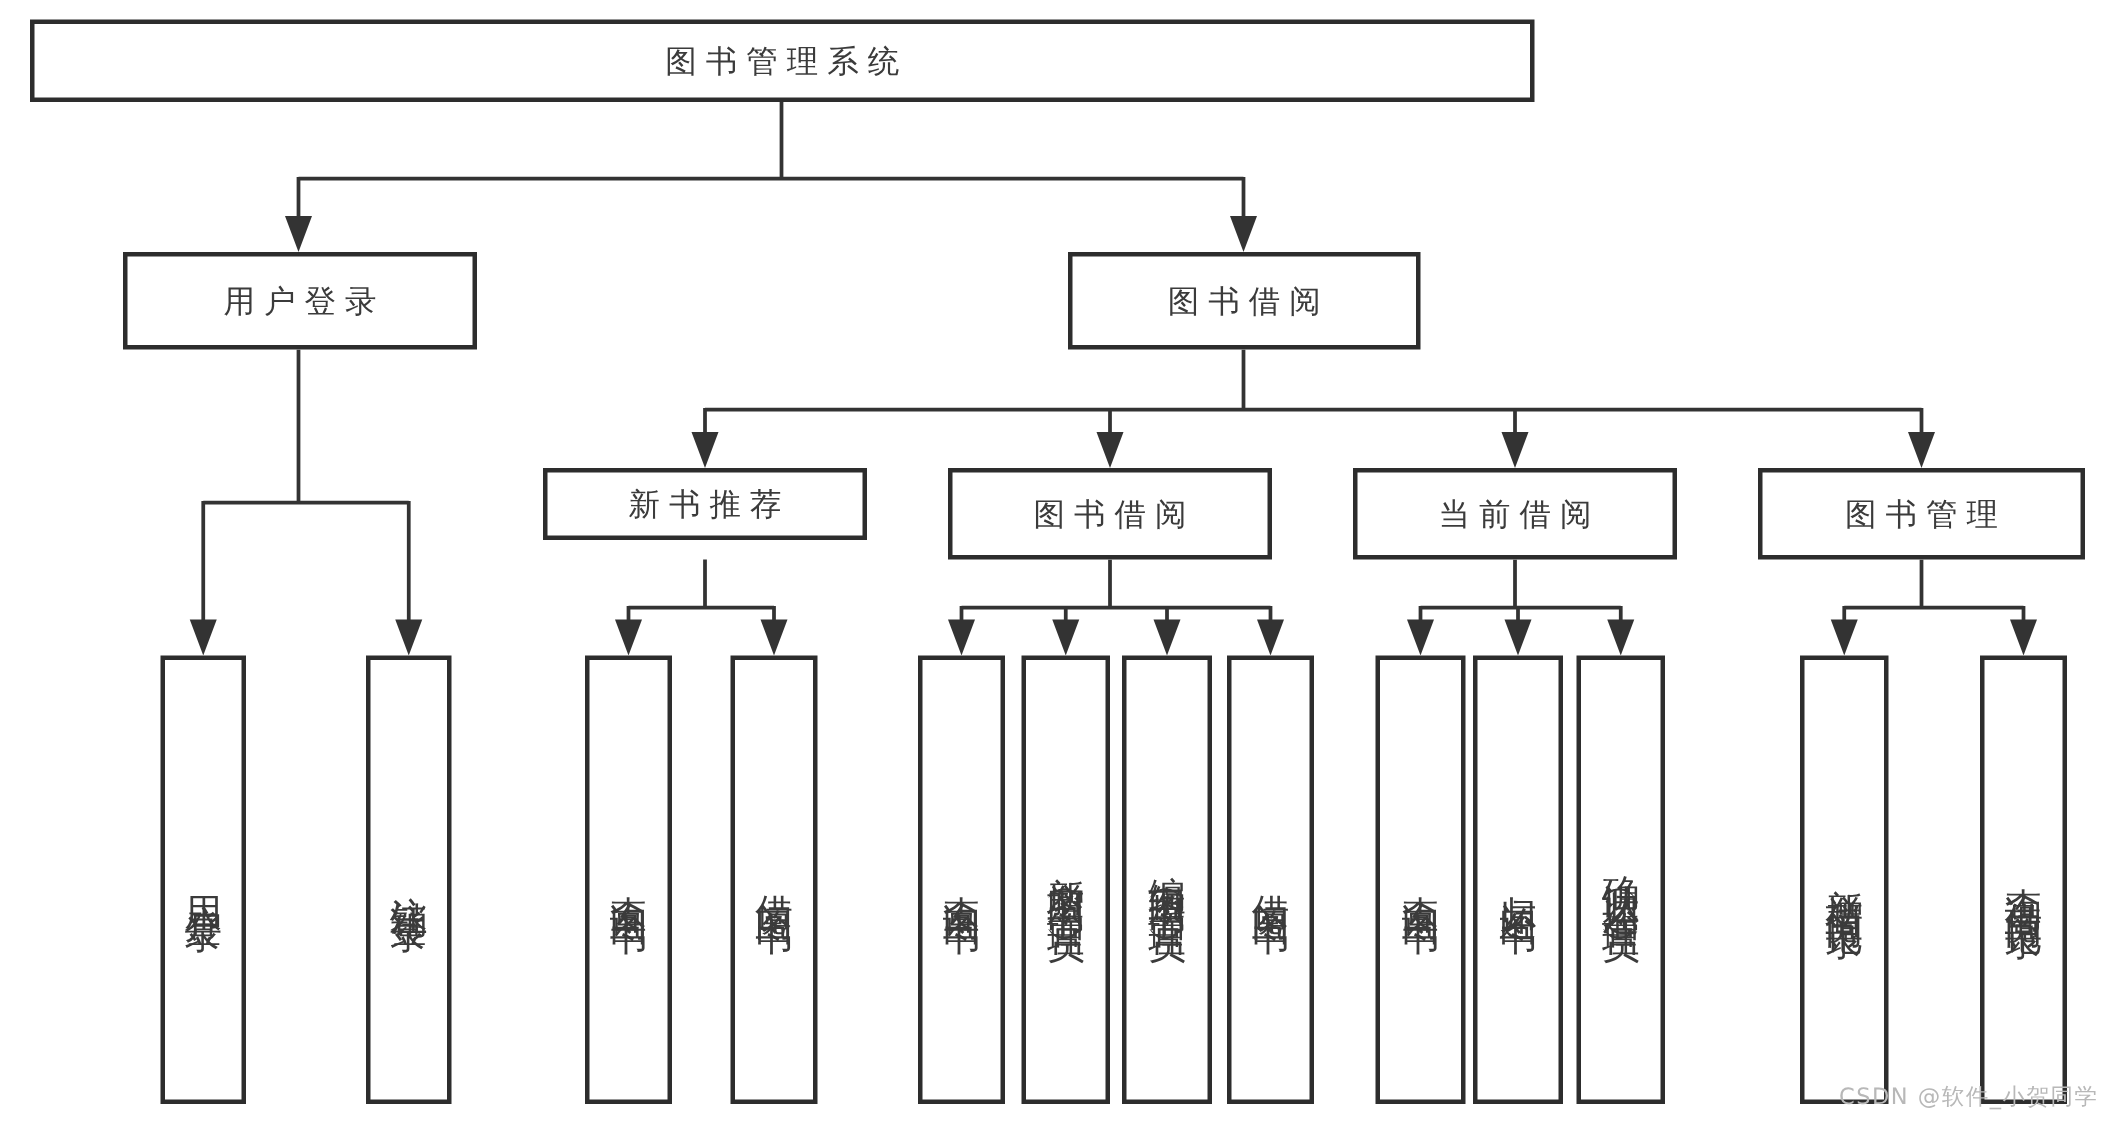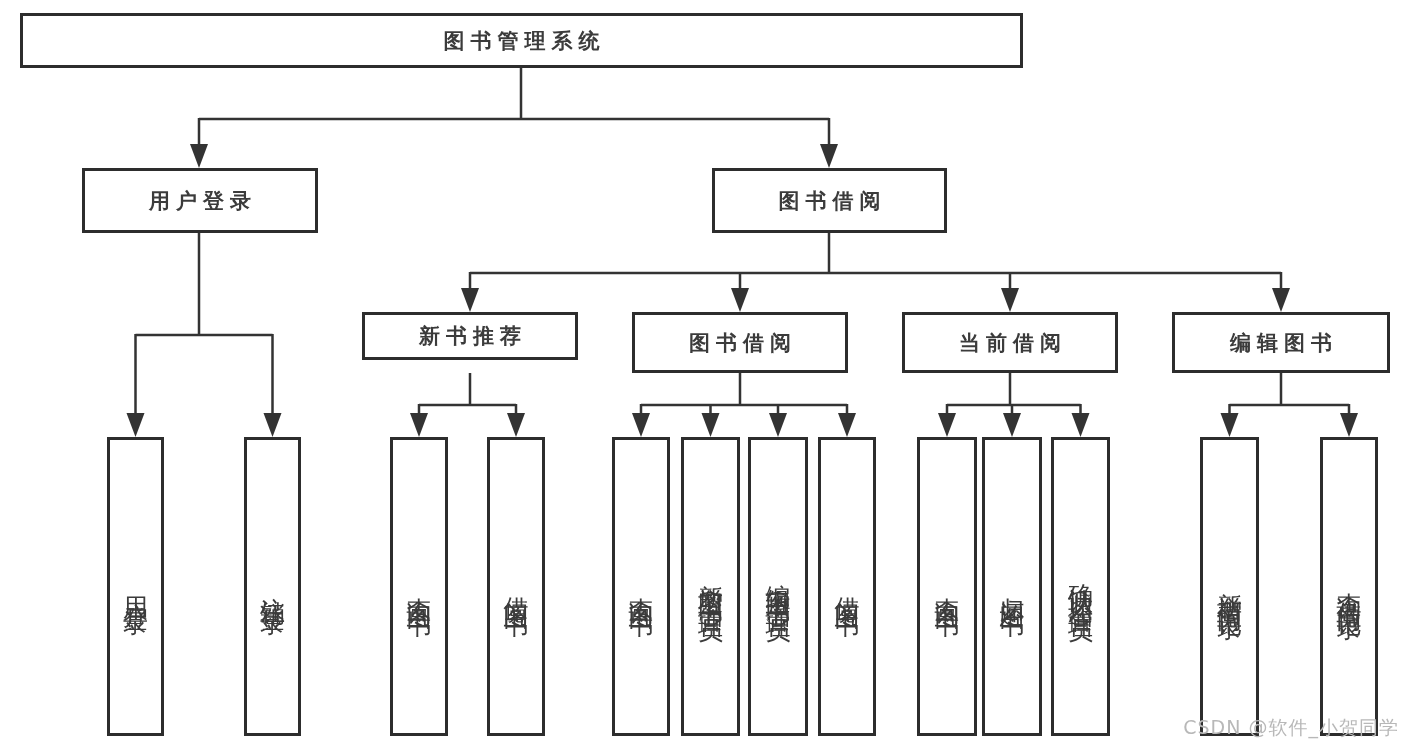--- a/index.html
+++ b/index.html
@@ -19,34 +19,33 @@
     display:flex;
     align-items:center;
     justify-content:center;
     color:#3b3b3b;
   }
   .node.h span{
     font-size:21px;
     letter-spacing:6px;
     text-indent:6px;
     white-space:nowrap;
-    font-weight:bold;
   }
   .node.v span{
     writing-mode:vertical-rl;
     text-orientation:mixed;
     font-size:25px;
     letter-spacing:5px;
     line-height:1;
   }
   #watermark{
     position:absolute;
     right:6px;
     bottom:6px;
-    font-size:19px;
+    font-size:15px;
     letter-spacing:1px;
     color:#b8b8b8;
     white-space:nowrap;
   }
 </style>
 </head>
 <body>
 
 <div id="canvas">
 
@@ -104,21 +103,21 @@
   <div class="node h" style="left:362px;top:312px;width:216px;height:48px">
     <span>新书推荐</span>
   </div>
   <div class="node h" style="left:902px;top:312px;width:216px;height:61px">
     <span>当前借阅</span>
   </div>
   <div class="node h" style="left:632px;top:312px;width:216px;height:61px">
     <span>图书借阅</span>
   </div>
   <div class="node h" style="left:1172px;top:312px;width:218px;height:61px">
-    <span>编辑图书</span>
+    <span>图书管理</span>
   </div>
 
   <div class="node v" style="left:107px;top:437px;width:57px;height:299px">
     <span>用户登录</span>
   </div>
   <div class="node v" style="left:244px;top:437px;width:57px;height:299px">
     <span>注销登录</span>
   </div>
 
   <div class="node v" style="left:390px;top:437px;width:58px;height:299px">

